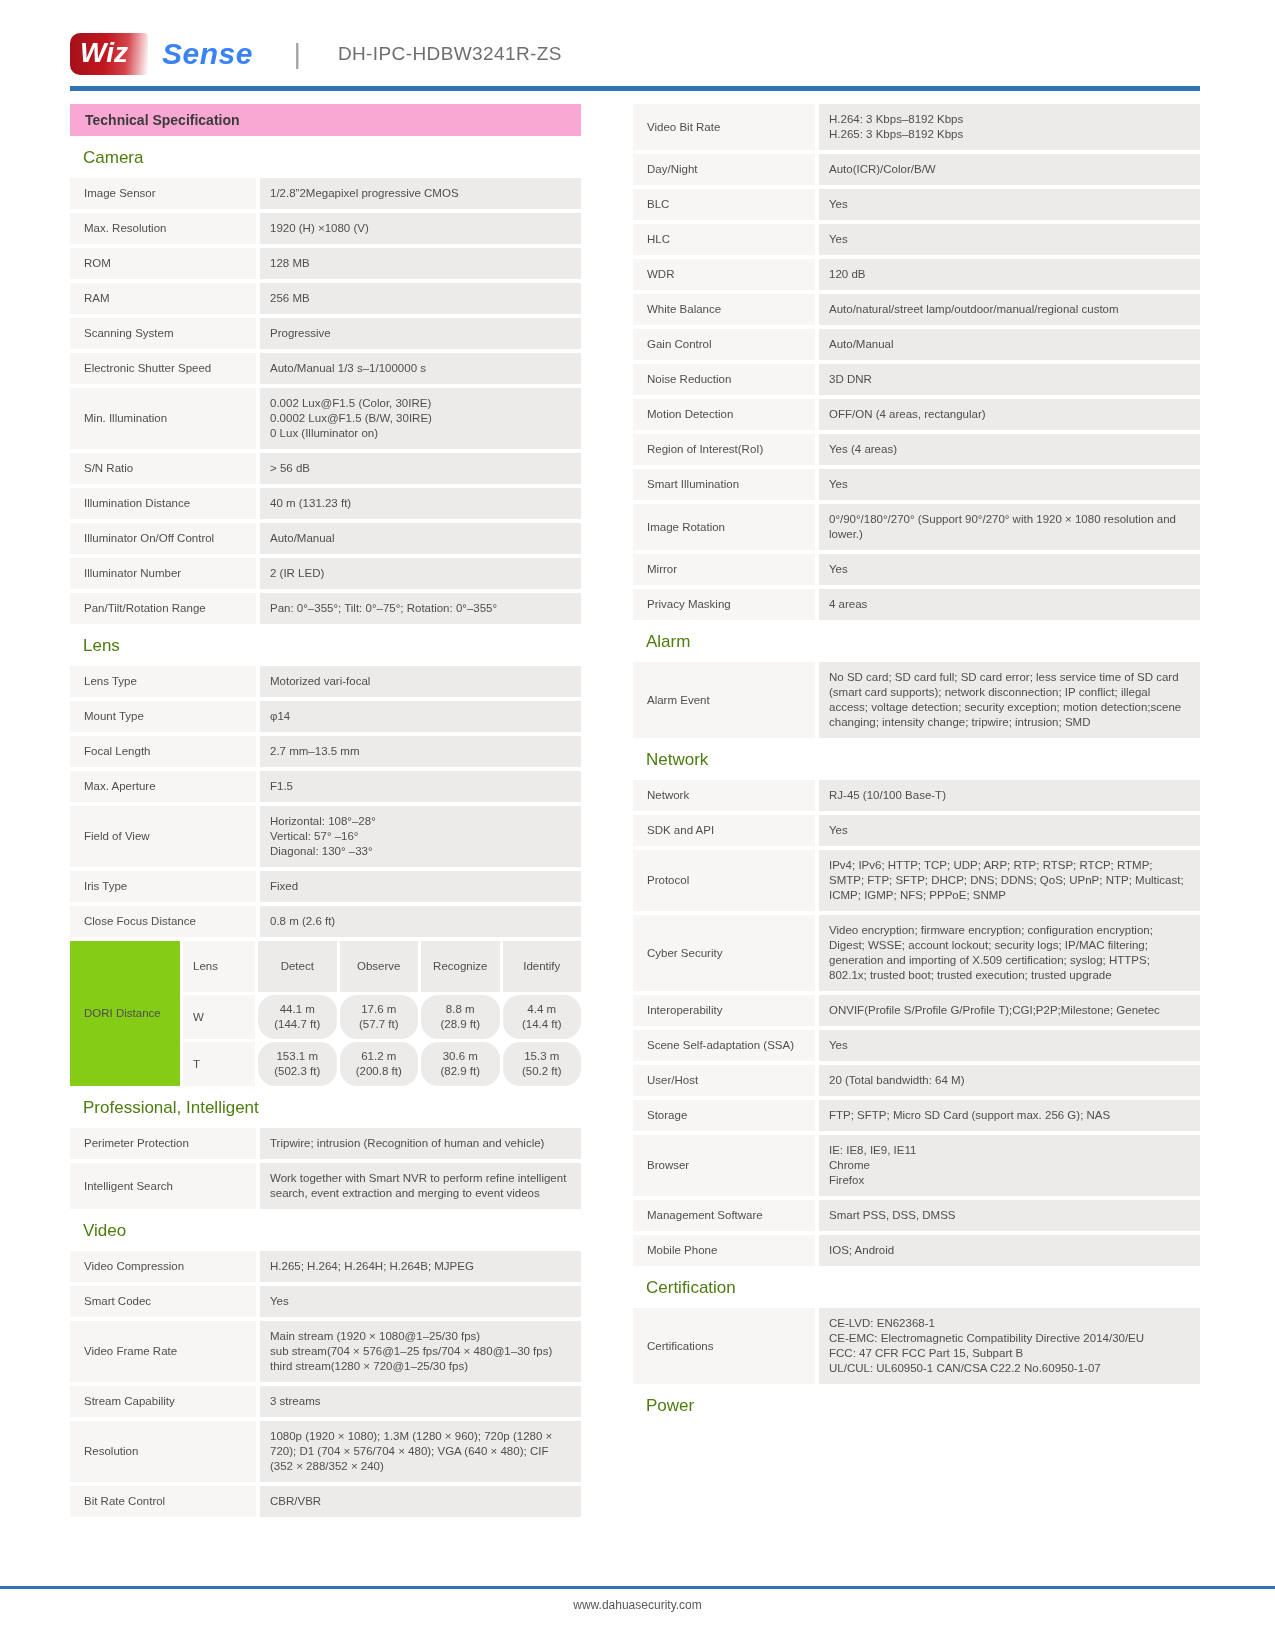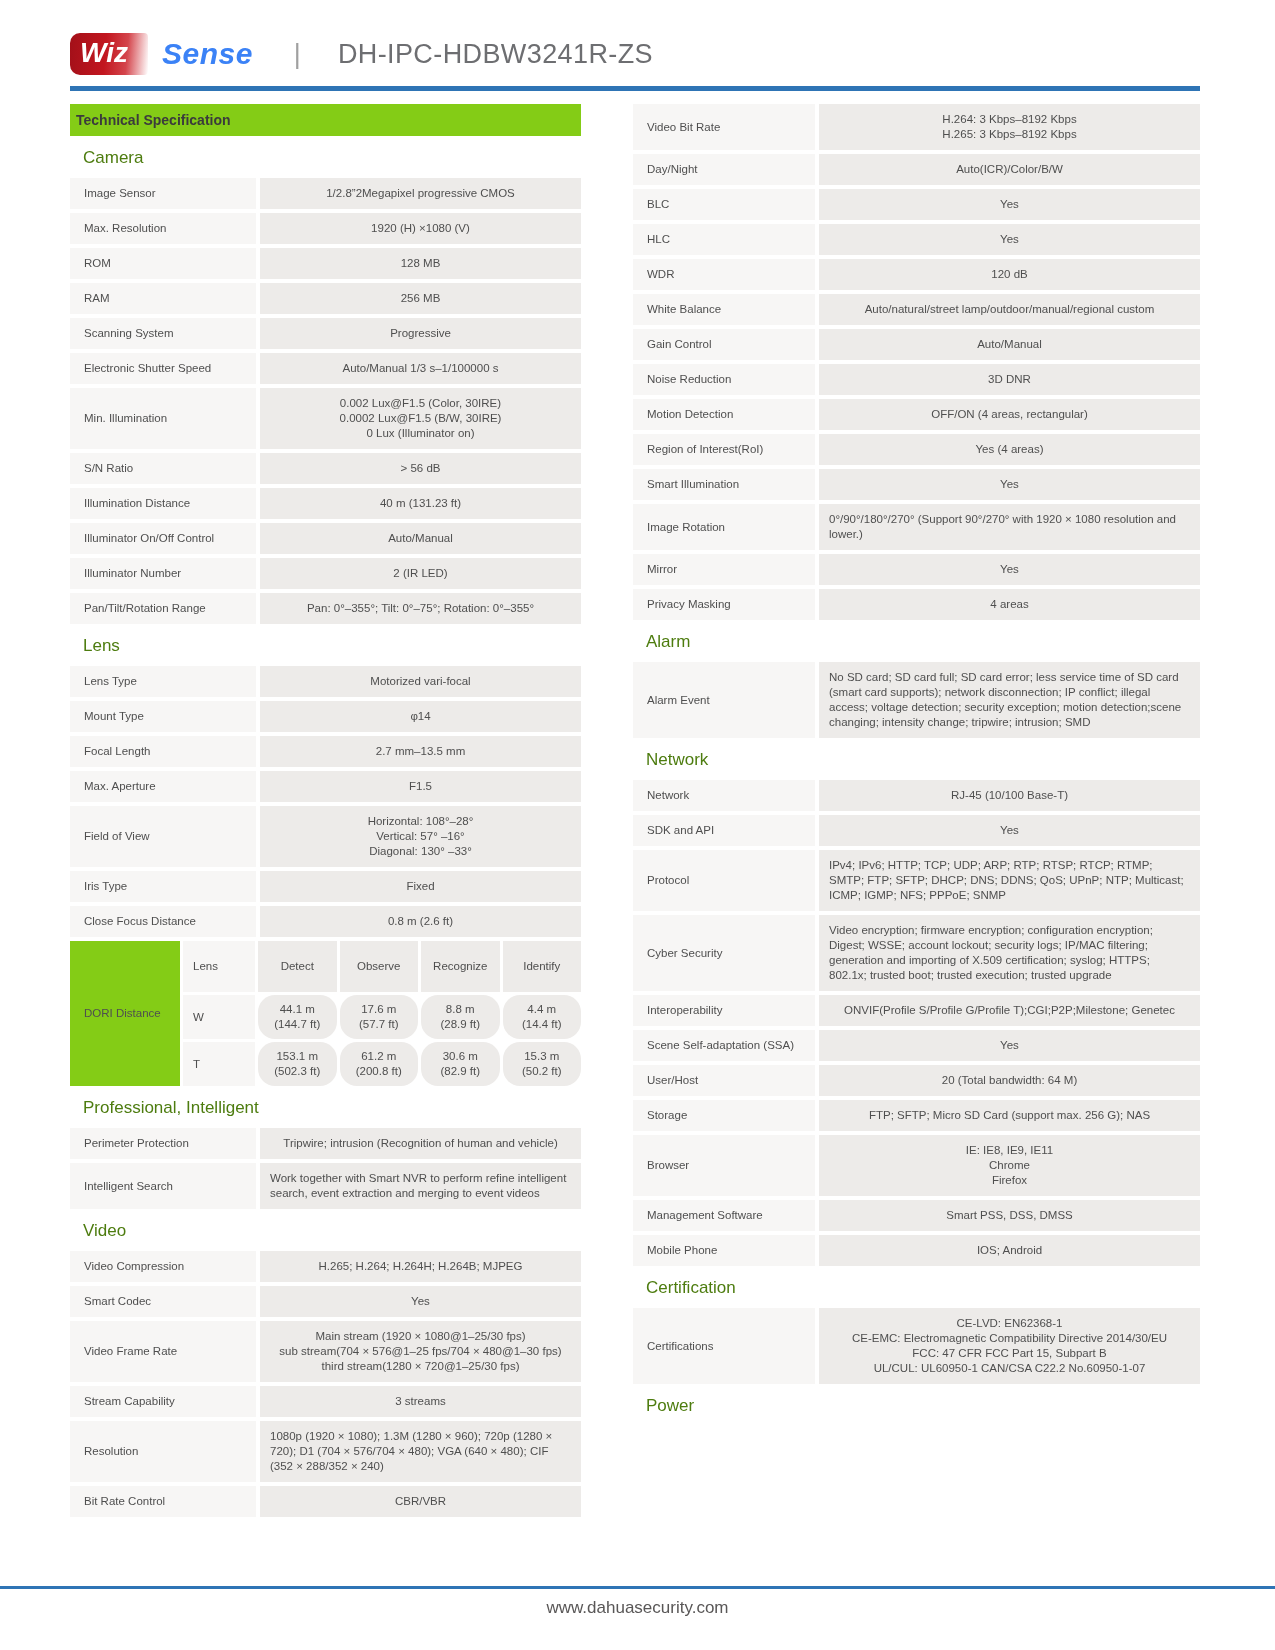--- a/index.html
+++ b/index.html
@@ -15,52 +15,52 @@
     display:inline-block; font-style:italic; font-weight:700; font-size:28px; line-height:1;
     color:#ffffff; padding:6px 20px 8px 10px;
     background:linear-gradient(95deg,#a31019 0%,#c2161f 45%,#d4454c 72%,rgba(216,92,97,0) 100%);
     border-radius:10px 4px 4px 10px;
   }
   .logo-sense {
     font-style:italic; font-weight:700; font-size:30px; line-height:1;
     color:#3b82f6; margin-left:-10px; letter-spacing:0.5px;
   }
   .logo-sep { color:#a0a0a0; font-size:27px; font-weight:300; margin:0 13px 0 17px; }
-  .model { font-size:27px; color:#6d6e71; font-weight:400; letter-spacing:0.4px; margin:0; }
+  .model { font-size:19px; color:#6d6e71; font-weight:400; letter-spacing:0.4px; margin:0; }
 
   .header-rule { position:absolute; top:86px; left:70px; width:1130px; height:5px; background:#2e74b5; }
 
   
   .columns { position:absolute; top:104px; left:70px; width:1130px; display:flex; gap:52px; align-items:flex-start; }
   .col-left  { width:511px; flex:none; }
   .col-right { width:567px; flex:none; }
 
   .spec-bar {
-    background:#84cc16; color:#3b3b3c; font-weight:700; font-size:14px;
-    padding:8px 0 8px 6px; margin-bottom:10px;
+    background:#f9a8d4; color:#3b3b3c; font-weight:700; font-size:14px;
+    padding:8px 0 8px 15px; margin-bottom:10px;
   }
   .section-title { font-size:17px; font-weight:400; color:#4d7c0f; margin:12px 0 10px 13px; }
 
   .spec-row { display:grid; grid-template-columns:186px 1fr; column-gap:4px; margin-bottom:4px; }
   .col-right .spec-row { grid-template-columns:182px 1fr; }
   .cell { font-size:11.5px; line-height:15px; color:#4f4f4f; }
   .cell.label { background:#f7f6f5; padding:8px 8px 8px 14px; display:flex; flex-direction:column; justify-content:center; }
-  .cell.value { background:#edebe9; padding:8px 10px; display:flex; flex-direction:column; justify-content:center;align-items:center; }
+  .cell.value { background:#edebe9; padding:8px 10px; display:flex; flex-direction:column; justify-content:center; }
 
   
   .dori { display:grid; grid-template-columns:110px 72px repeat(4,1fr); gap:3px; margin-bottom:4px; }
   .dori > div { font-size:11.5px; line-height:15px; }
   .dori .dlabel { grid-row:1 / span 3; background:#84cc16; display:flex; align-items:center; padding-left:14px; }
   .dori .dlenshead, .dori .dlens { background:#f7f6f5; display:flex; align-items:center; padding:6px 0 6px 10px; }
   .dori .dhead { background:#edebe9; display:flex; align-items:center; justify-content:center; padding:18px 2px; }
   .dori .dval { background:#edebe9; text-align:center; padding:7px 2px;border-radius:17px; }
 
   
   .footer-rule { position:absolute; top:1586px; left:0; width:1275px; height:3px; background:#2e74b5; }
-  .footer-url  { position:absolute; top:1598px; left:0; width:1275px; text-align:center; font-size:17px; color:#595757; }
+  .footer-url  { position:absolute; top:1598px; left:0; width:1275px; text-align:center; font-size:12px; color:#595757; }
 </style>
 </head>
 <body>
 
 <div class="page">
 
   <div class="hdr">
     <span class="logo-wiz">Wiz</span>
     <span class="logo-sense">Sense</span>
     <span class="logo-sep">|</span>

